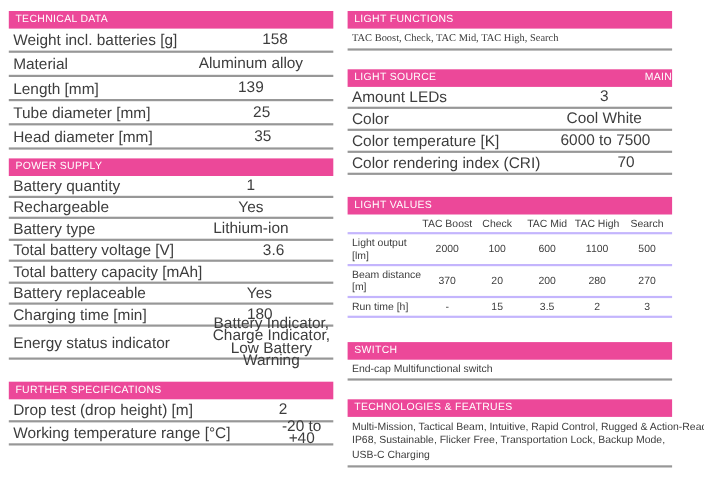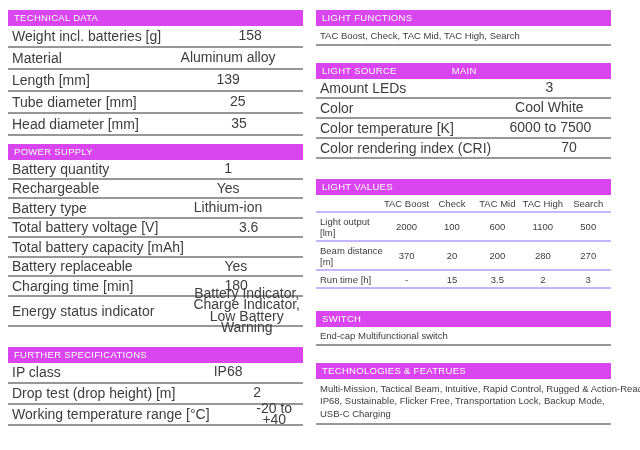--- a/index.html
+++ b/index.html
@@ -12,33 +12,33 @@
   }
   .col { position:absolute; top:10px; width:295px; }
   .col-left  { left:8px; }
   .col-right { left:316px; }
 
   .section { width:100%; }
 
   .bar {
     position:relative;
     height:16px;
-    background:#d946ef;
+    background:#ec4899;
     color:#ffffff;
     font-size:9.5px;
     line-height:16px;
     padding-left:6px;
     letter-spacing:0.3px;
     white-space:nowrap;
   }
   .bar .bar-col-head {
     position:absolute;
     left:46%; width:54%;
     top:0; height:16px;
-    text-align:left;
+    text-align:right;
     line-height:16px;
   }
 
   .row {
     display:flex;
     align-items:center;
     border-bottom:2px solid #979797;
     font-size:14px;
     gap:36px;
   }
@@ -62,21 +62,21 @@
   .sec-further   .row { height:21px; }
   .sec-source    .row { height:20px; }
 
   .textrow {
     display:flex;
     align-items:center;
     border-bottom:2px solid #979797;
     font-size:9.5px;
   }
   .textrow .txt { padding-left:4px; white-space:nowrap; }
-  .sec-functions .textrow { height:20px; }
+  .sec-functions .textrow { height:20px;font-family:Liberation Serif, serif; }
   .sec-switch    .textrow { height:19px; }
 
   
   .lv-row {
     display:flex;
     align-items:center;
     border-bottom:2px solid #c4b5fd;
     font-size:9.5px;
   }
   .lv-row .lv-label { flex:0 0 23%; padding-left:4px; line-height:11px; }
@@ -170,24 +170,20 @@
       <div class="val">Battery Indicator, Charge Indicator,
 Low Battery Warning</div>
     </div>
   </div>
 
   <div class="section sec-further mt-fs">
     <div class="bar">
       <span>FURTHER SPECIFICATIONS</span>
     </div>
     <div class="row">
-      <div class="lbl">IP class</div>
-      <div class="val">IP68</div>
-    </div>
-    <div class="row">
       <div class="lbl">Drop test (drop height) [m]</div>
       <div class="val">2</div>
     </div>
     <div class="row">
       <div class="lbl">Working temperature range [°C]</div>
       <div class="val">-20 to +40</div>
     </div>
   </div>
 
 </div>

